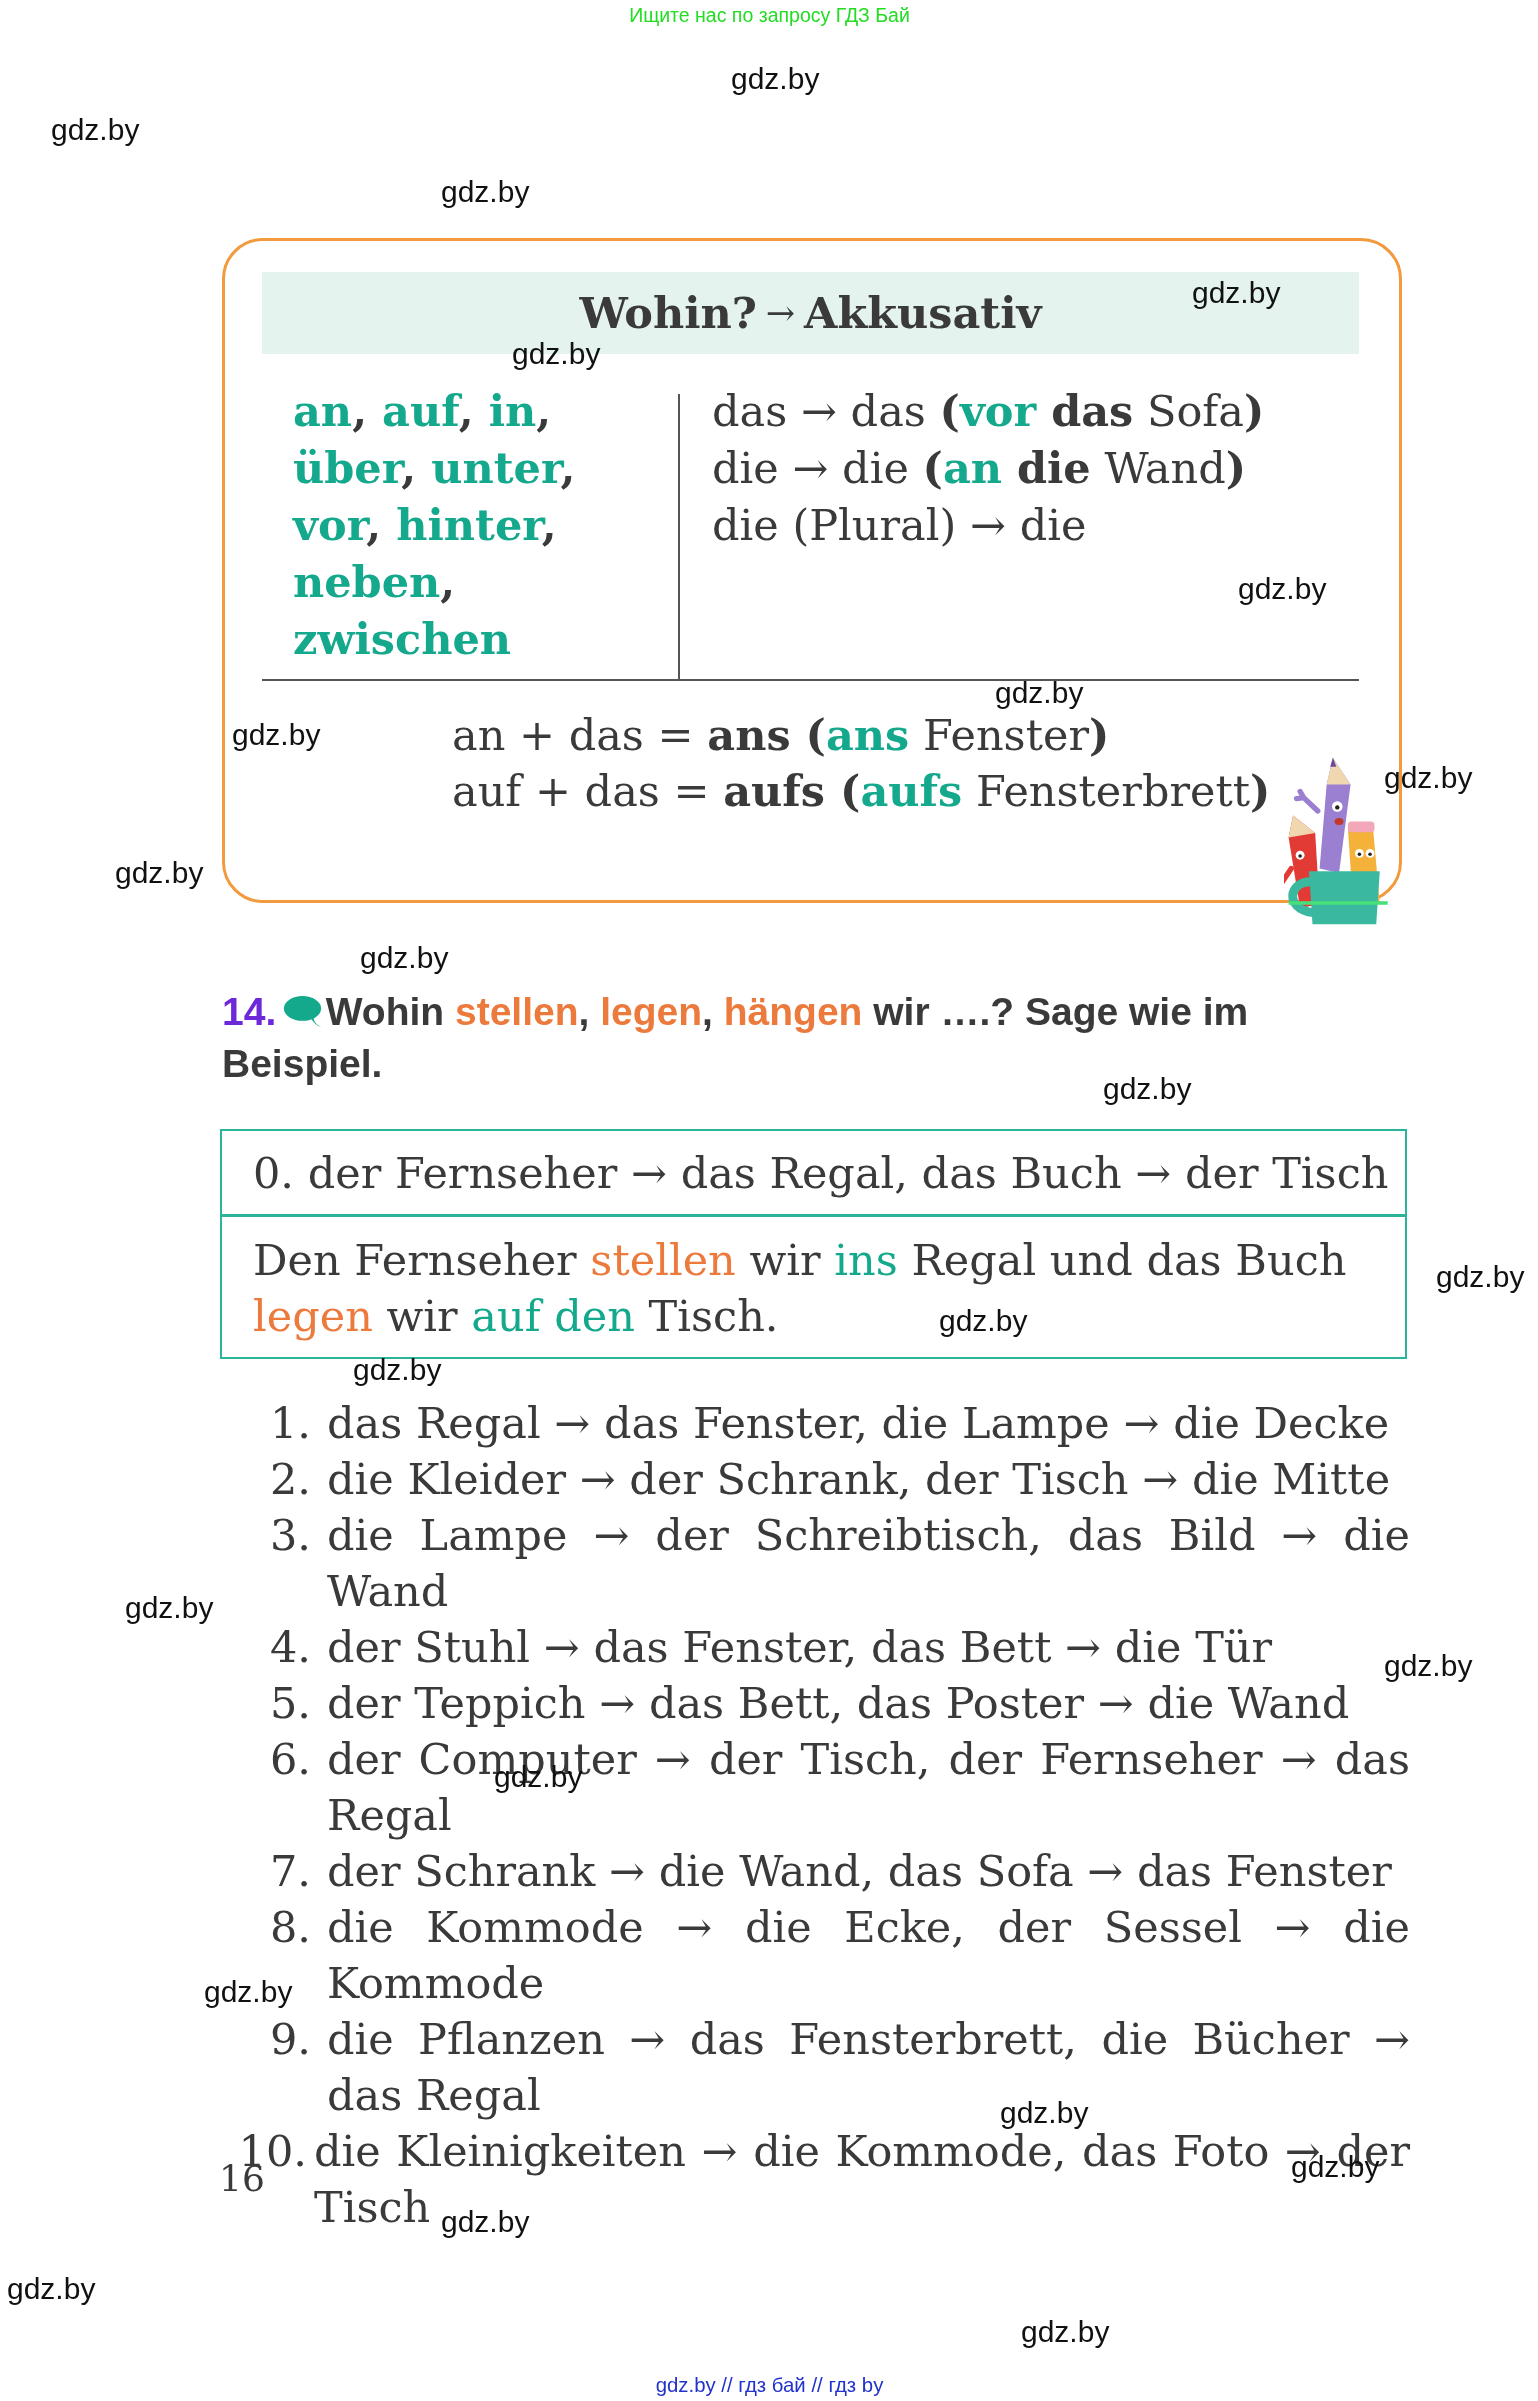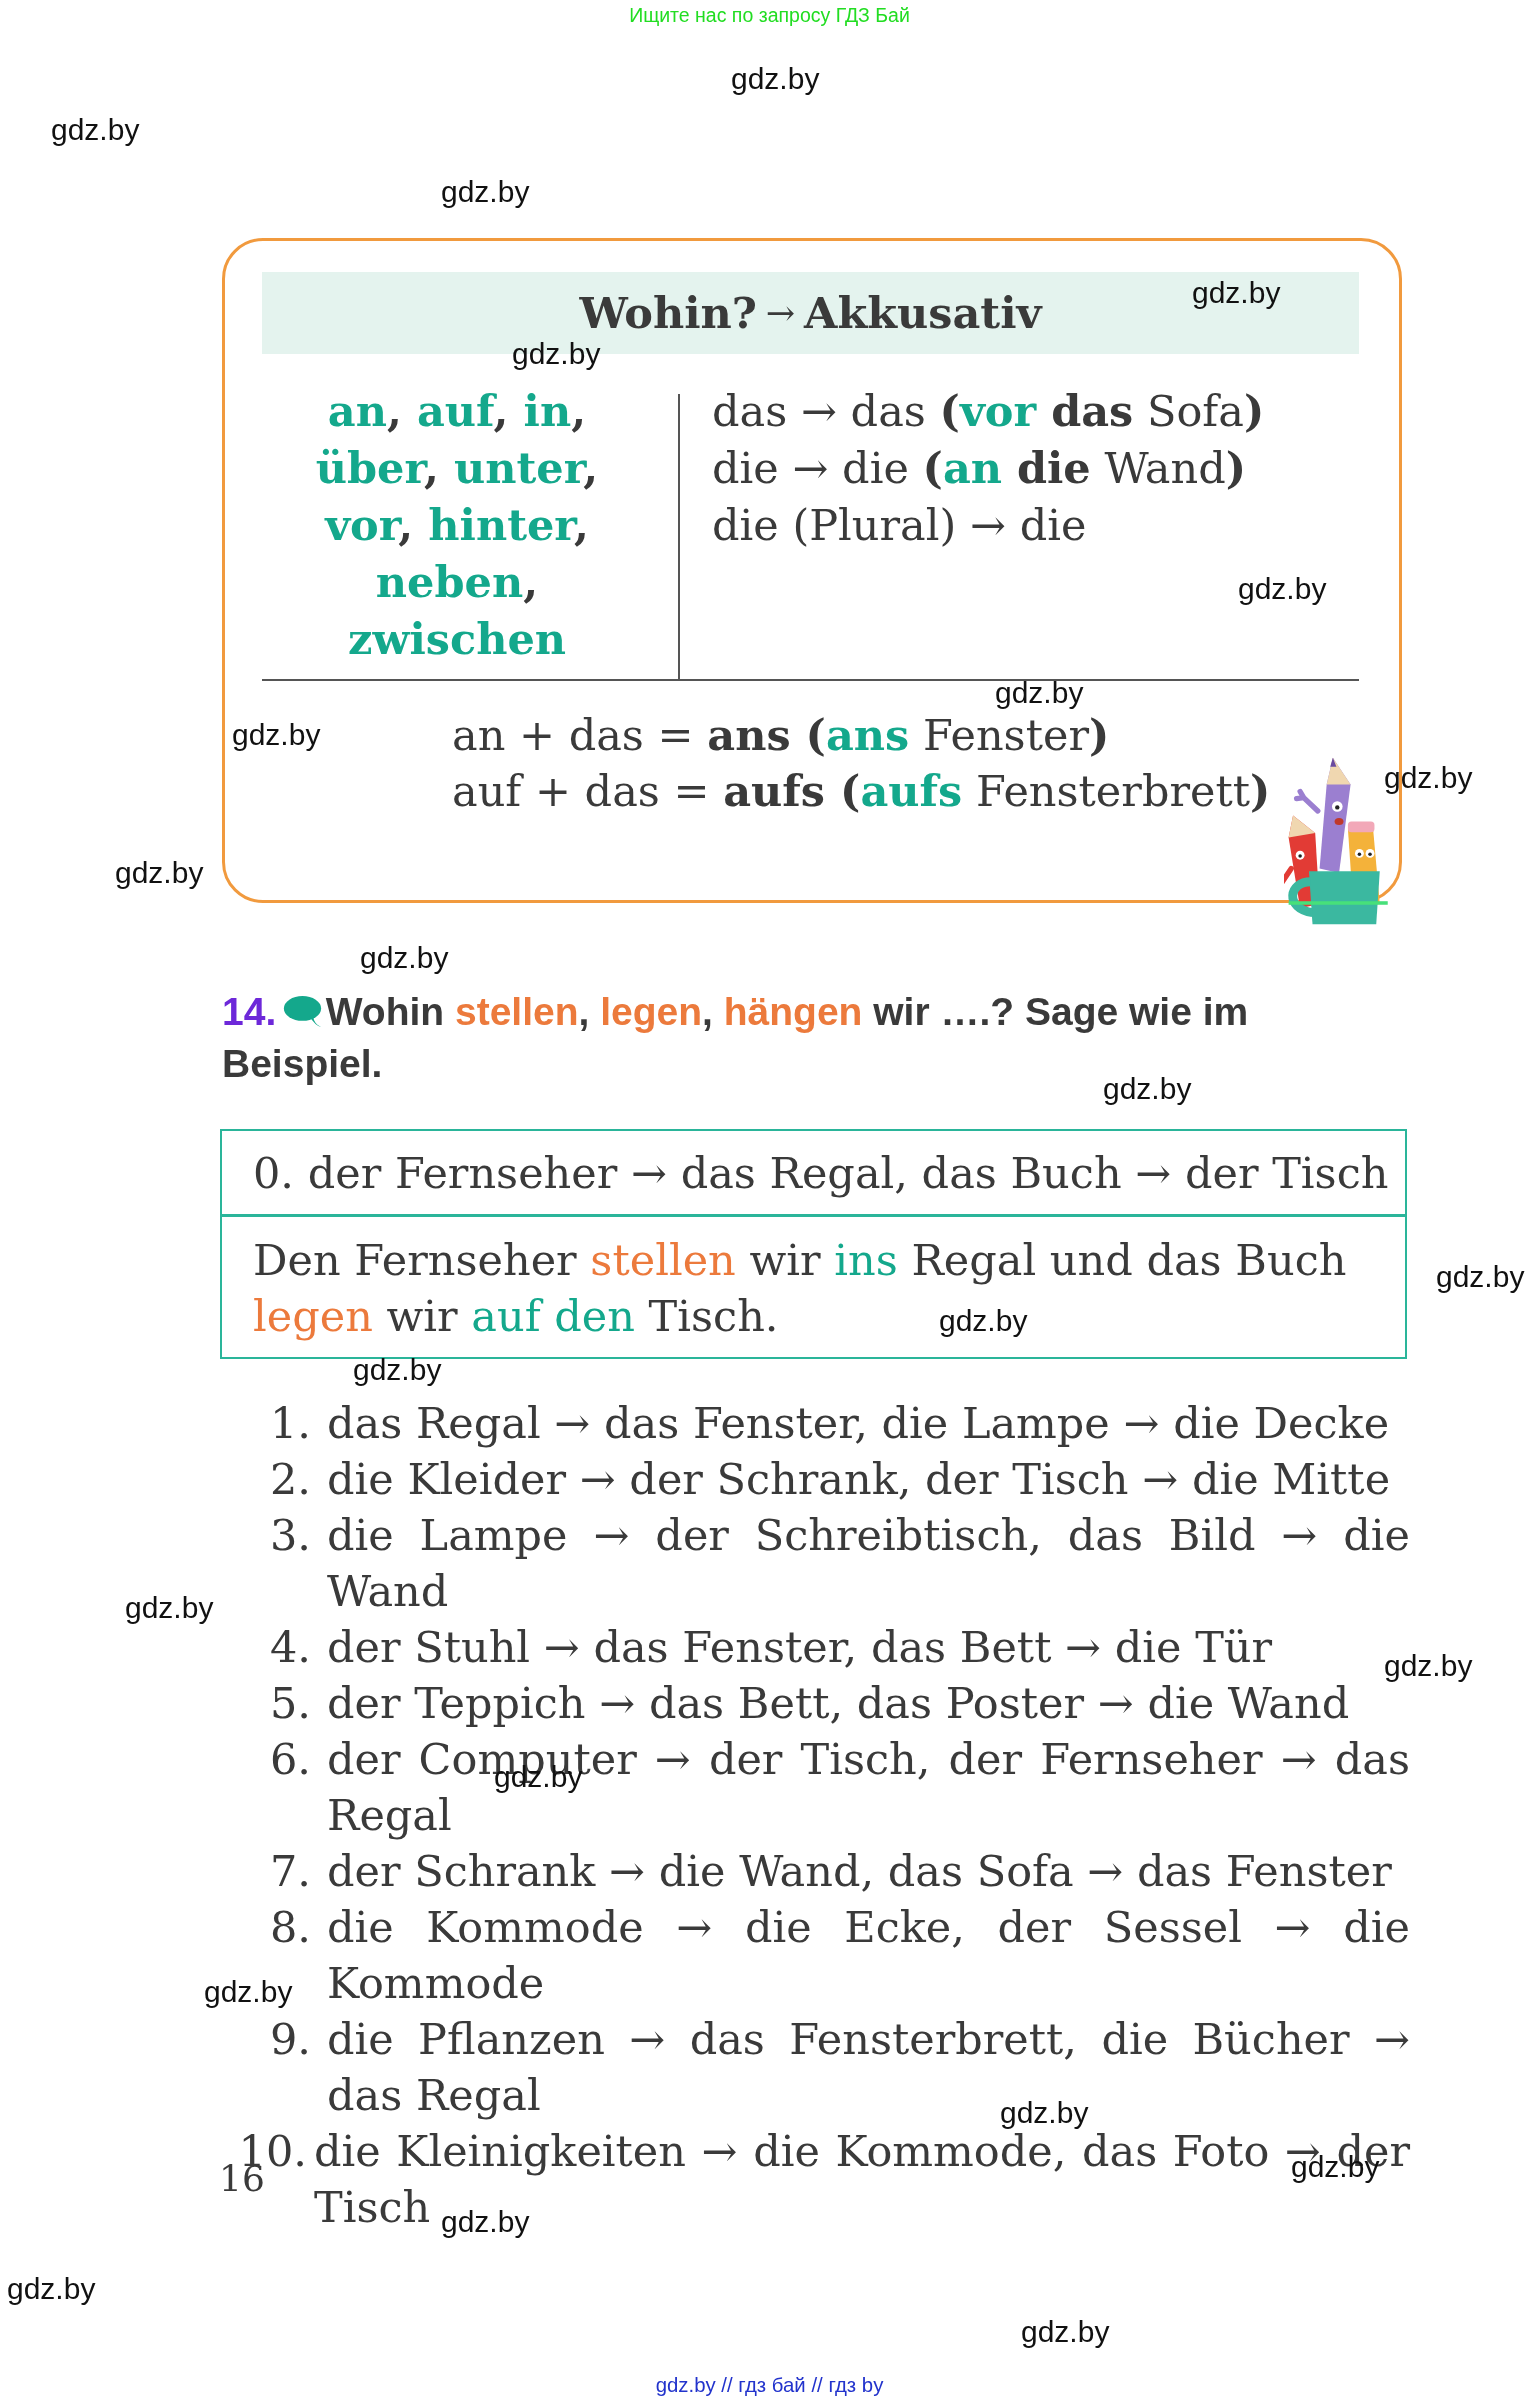--- a/index.html
+++ b/index.html
@@ -14,21 +14,21 @@
   #top-banner { top:3.5px; left:0; width:1539px; text-align:center; font-size:19.5px; color:#22dd22; font-family:"Liberation Sans", sans-serif; }
   .wm { font-family:"Liberation Sans", sans-serif; font-size:30px; color:#111; white-space:nowrap; }
 
   #rule-box { left:222px; top:238px; width:1180px; height:665px; border:3.5px solid #f19a3e; border-radius:41px; box-sizing:border-box; }
   #rule-header { left:262px; top:272px; width:1097px; height:82px; background:#e4f3ee; display:flex; align-items:center; justify-content:center; font-size:43px; font-weight:bold; color:#3a3a3a; }
   #rule-header .arrow { font-weight:normal; margin:0 8.9px; font-size:35px; }
 
   #vdivider { left:678px; top:394px; width:1.8px; height:286px; background:#555; }
   #hrule { left:262px; top:679px; width:1097px; height:1.8px; background:#555; }
 
-  #prep-col { left:293px; top:383px; width:328px; text-align:center; font-size:43px; line-height:57px; font-weight:bold; }
+  #prep-col { left:293px; top:383px; width:328px; text-align:left; font-size:43px; line-height:57px; font-weight:bold; }
   #prep-col .comma { color:#3a3a3a; }
 
   #case-col { left:712px; top:383px; width:647px; font-size:43px; line-height:57px; white-space:nowrap; }
 
   #contract-col { left:452px; top:707px; width:798px; font-size:43px; line-height:56px; white-space:nowrap; }
 
   #pencil-cup { left:1284px; top:749px; width:111px; height:177px; }
 
   #ex-heading { left:222px; top:988px; width:1188px; font-family:"Liberation Sans", sans-serif; font-size:39px; font-weight:bold; line-height:48px; color:#3a3a3a; }
   #ex-heading .num { color:#6d28d9; }

